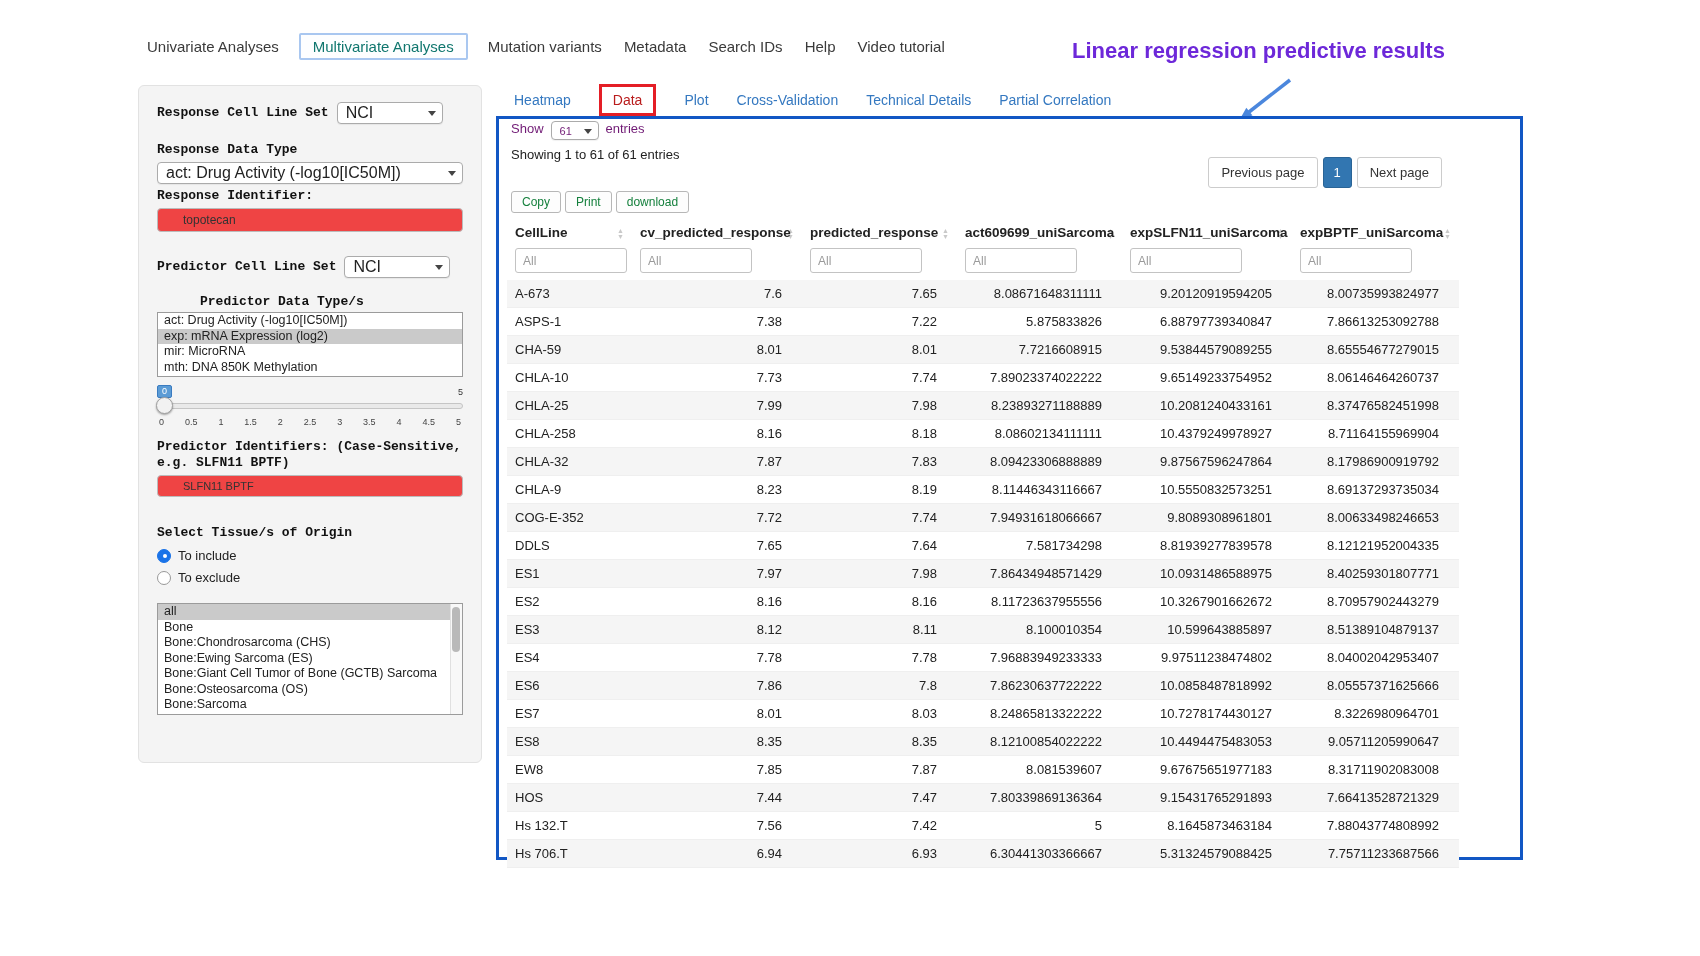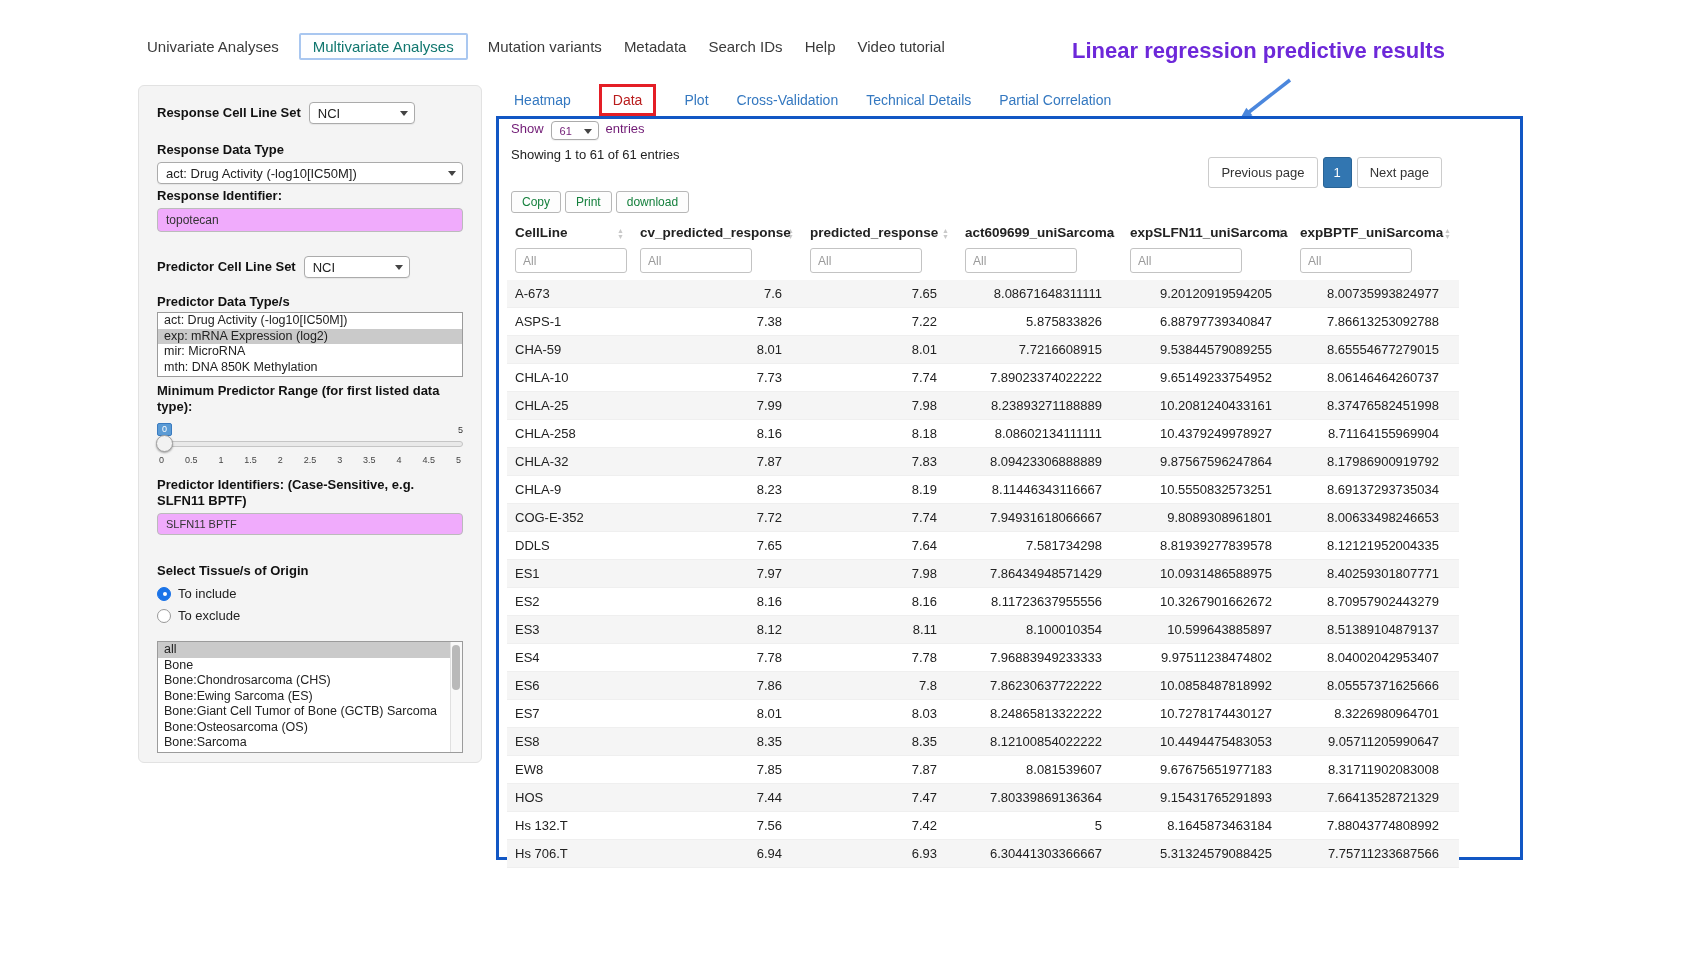--- a/index.html
+++ b/index.html
@@ -16,37 +16,37 @@
 
   
   .annotation { position:absolute; left:1072px; top:38px; font-size:22px; font-weight:bold;
                 color:#6d28d9; white-space:nowrap; }
   .annot-arrow { position:absolute; left:1228px; top:76px; }
 
   
   .sidebar { position:absolute; left:138px; top:85px; width:344px; height:678px;
              background:#f4f4f4; border:1px solid #e2e2e2; border-radius:6px;
              padding:16px 18px; font-size:13px; overflow:hidden; }
-  .f-label { font-weight:bold; font-size:13px; color:#111; line-height:16px; }
+  .f-label { font-weight:bold; font-size:13px; color:#111; line-height:16px;font-family:Liberation Mono, monospace; }
   .row.inline { display:flex; align-items:center; gap:8px; }
   .mt2{margin-top:2px;} .mt4{margin-top:4px;} .mt6{margin-top:6px;} .mt8{margin-top:8px;}
-  .mt16{margin-top:16px;} .mt18{margin-top:18px;} .mt24{margin-top:24px;} .mt28{margin-top:28px;}
+  .mt16{margin-top:16px;margin-left:43px;} .mt18{margin-top:18px;} .mt24{margin-top:24px;} .mt28{margin-top:28px;}
 
   .select-box { background:#fff; border:1px solid #ababab; border-radius:4px;
-                padding:2px 20px 2px 8px; position:relative; font-size:13px; height:22px;
+                padding:2px 20px 2px 8px; position:relative; font-size:16px; height:22px;
                 display:flex; align-items:center; cursor:pointer; white-space:nowrap;
                 box-shadow:0 1px 1px rgba(0,0,0,0.06); overflow:hidden; }
   .select-box.w-sm { width:106px; }
   .select-box.w-xs { width:48px; height:19px; font-size:11px; }
   .select-box.w-full { width:100%; }
   .chev { position:absolute; right:6px; top:50%; margin-top:-2px; width:0; height:0;
           border-left:4px solid transparent; border-right:4px solid transparent;
           border-top:5px solid #444; }
 
-  .text-input { background:#f0abfc; border:1px solid #bbb; border-radius:4px; padding:3px 8px;
+  .text-input { background:#ef4444; border:1px solid #bbb; border-radius:4px; padding:3px 25px;
                 font-size:12px; width:100%; height:24px; color:#333;
                 font-family:"Liberation Sans", sans-serif; }
   .text-input.sm { font-size:11px; height:22px; }
 
   .listbox { background:#fff; border:1px solid #9b9b9b; font-size:12.5px; overflow:hidden;
              position:relative; }
   .listbox-item { padding:0 6px; line-height:15.5px; white-space:nowrap; cursor:default; }
   .listbox-item.selected { background:#cacaca; }
   .listbox.predictor { height:65px; }
   .listbox.tissue { height:112px; }
@@ -164,21 +164,20 @@
     </div>
 
     <div class="f-label mt16">Predictor Data Type/s</div>
     <div class="listbox predictor mt2">
         <div class="listbox-item">act: Drug Activity (-log10[IC50M])</div>
         <div class="listbox-item selected">exp: mRNA Expression (log2)</div>
         <div class="listbox-item">mir: MicroRNA</div>
         <div class="listbox-item">mth: DNA 850K Methylation</div>
       </div>
 
-    <div class="f-label mt6">Minimum Predictor Range (for first listed data type):</div>
     <div class="slider-wrap">
       <span class="slider-badge">0</span>
       <span class="slider-max">5</span>
       <div class="slider-track"></div>
       <div class="slider-handle"></div>
       <div class="slider-ticks">
           <span class="tick">0</span>
           <span class="tick">0.5</span>
           <span class="tick">1</span>
           <span class="tick">1.5</span>

